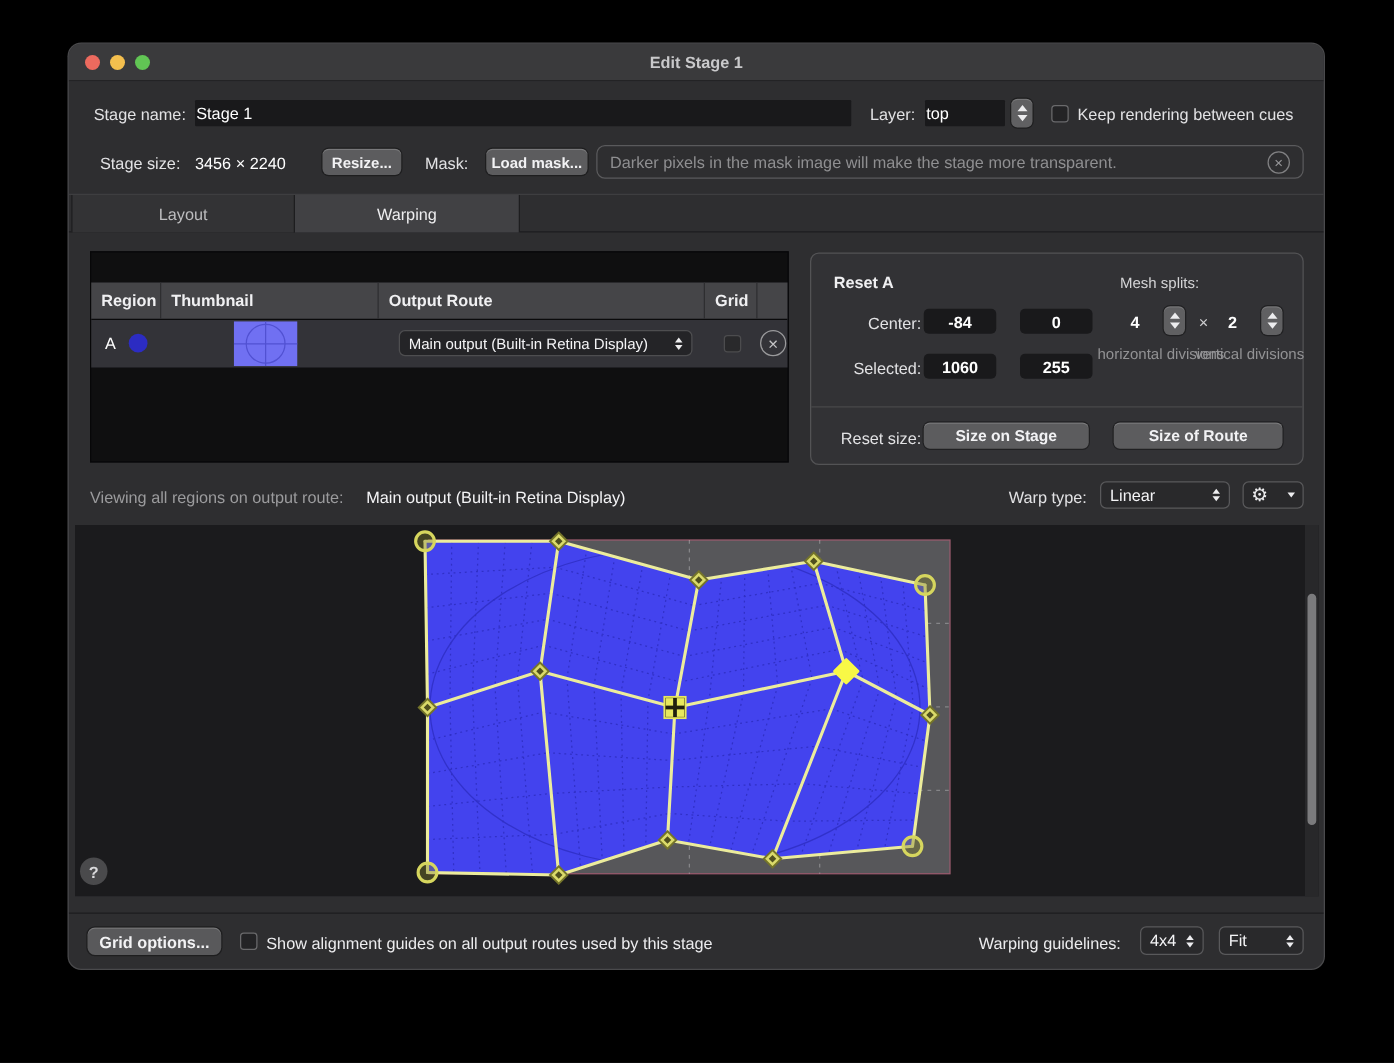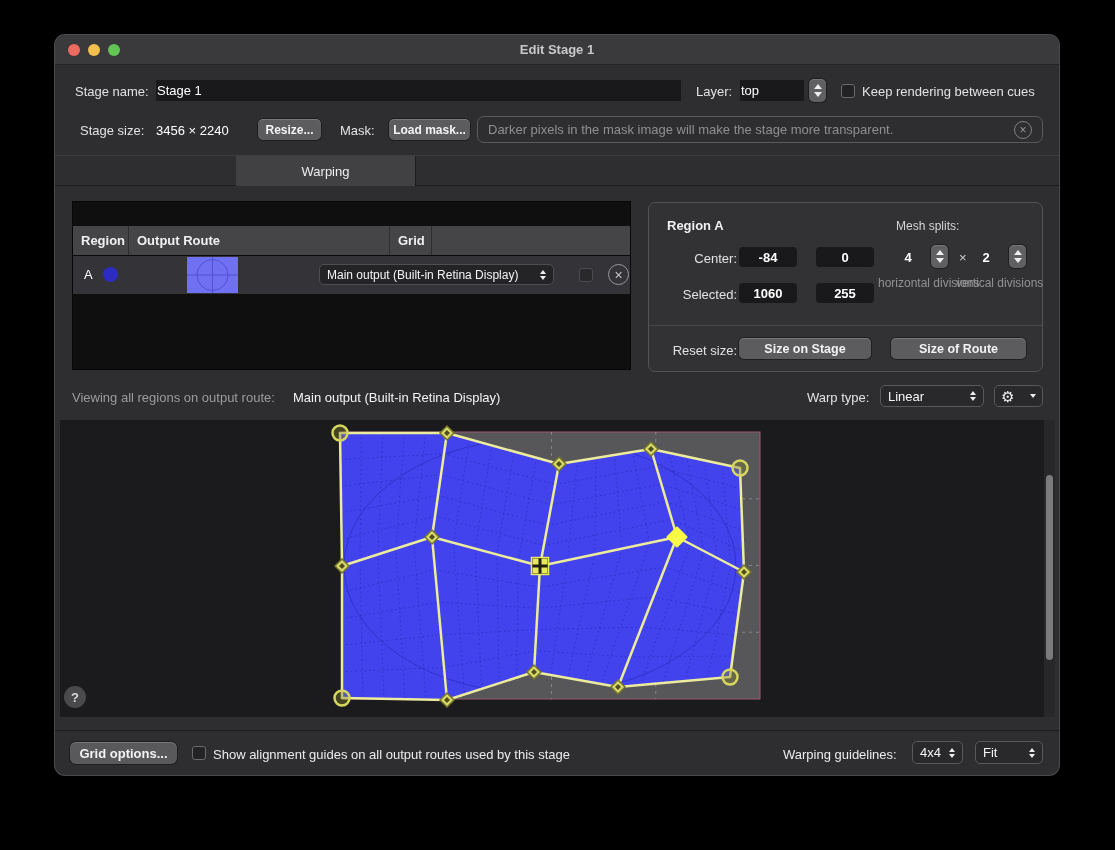--- a/index.html
+++ b/index.html
@@ -144,26 +144,28 @@
   <span class="lbl" id="stage-size-value">3456 × 2240</span>
   <div class="btn" id="resize-btn">Resize...</div>
   <span class="lbl" id="mask-label">Mask:</span>
   <div class="btn" id="load-mask-btn">Load mask...</div>
   <div id="mask-field">
     <span>Darker pixels in the mask image will make the stage more transparent.</span>
     <span id="mask-clear">×</span>
   </div>
 
   <div class="tabbar">
+    <div class="tab" id="tab-layout">Layout</div>
     <div class="tab" id="tab-warping">Warping</div>
   </div>
 
   <div id="regions-table">
     <div class="thead">
       <div class="th c1">Region</div>
+      <div class="th c2">Thumbnail</div>
       <div class="th c3">Output Route</div>
       <div class="th c4">Grid</div>
       <div class="th c5"></div>
     </div>
     <div class="trow">
       <span id="row-region-label">A</span>
       <span id="row-color-dot"></span>
       <svg id="row-thumb" viewBox="0 0 51 36">
         <rect x="0" y="0" width="51" height="36" fill="#7070f2"></rect>
         <circle cx="25.5" cy="18" r="15.5" fill="none" stroke="#5151d2" stroke-width="1"></circle>
@@ -176,21 +178,21 @@
           <span class="tri-up sm"></span>
             <span class="tri-dn sm"></span>
         </span>
       </div>
       <span class="cb" id="row-grid-cb"></span>
       <span id="row-x">×</span>
     </div>
   </div>
 
   <div id="region-panel">
-    <span class="lbl" id="panel-title">Region A</span>
+    <span class="lbl" id="panel-title">Reset A</span>
     <span class="lbl" id="mesh-splits-label">Mesh splits:</span>
     <span class="lbl" id="center-label">Center:</span>
     <div class="field num" id="center-x">-84</div>
     <div class="field num" id="center-y">0</div>
     <span class="lbl" id="hdiv-value">4</span>
     <div class="stepper" id="hdiv-stepper">
       <span class="tri-up"></span>
       <span class="tri-dn"></span>
     </div>
     <span class="lbl" id="times-symbol">×</span>

